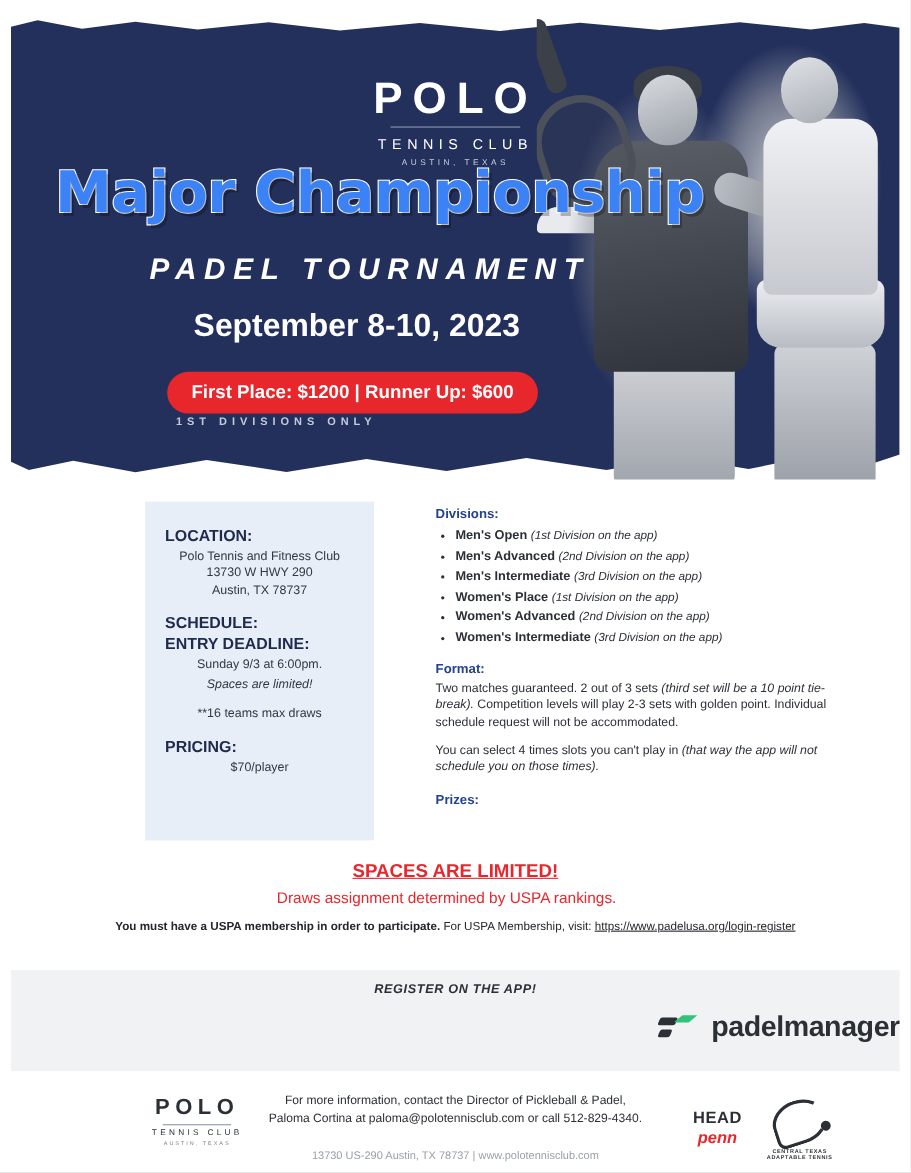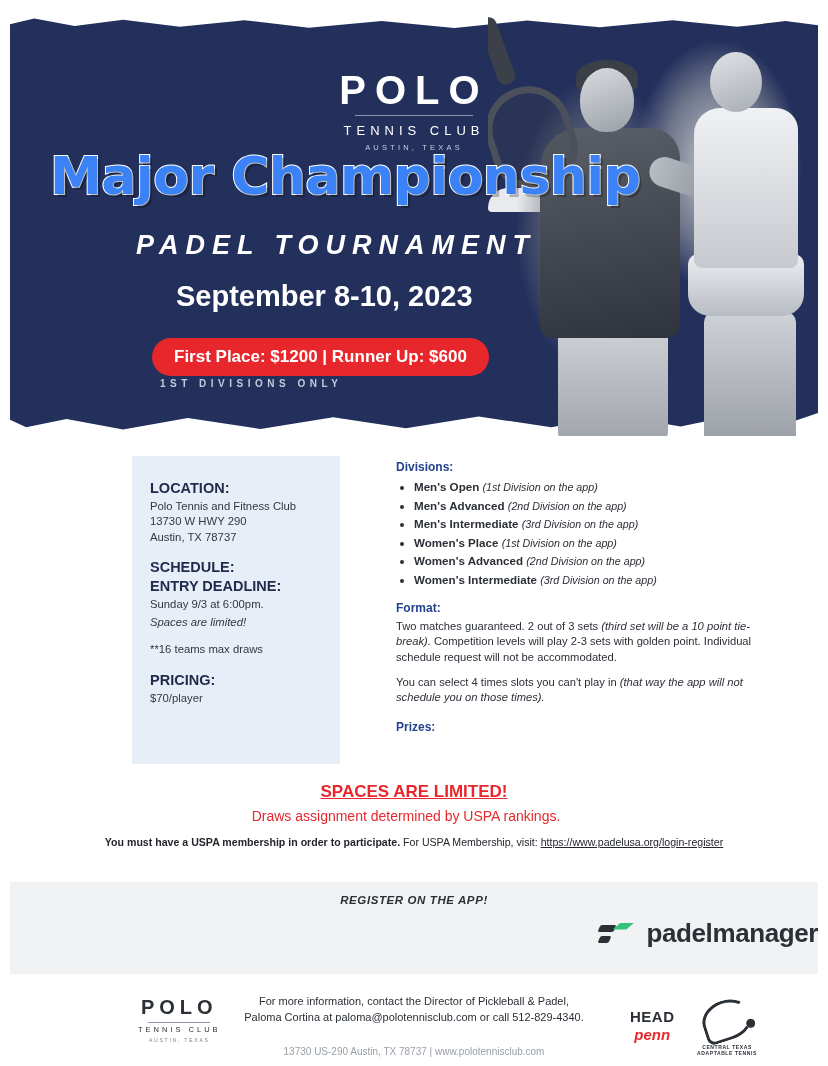--- a/index.html
+++ b/index.html
@@ -191,20 +191,21 @@
     margin: 0 0 3px 0;
     font-size: 14.5px;
     color: #1f2a4d;
     font-weight: 700;
   }
   .infobox p {
     margin: 0 0 14px 0;
     font-size: 11.3px;
     line-height: 1.35;
     color: #333740;
+    text-align: center;
   }
   .infobox p.tight { margin-bottom: 3px; }
   .infobox em { font-style: italic; }
 
   .right-col {
     position: absolute;
     left: 368px;
     top: 12px;
     width: 360px;
     color: #2b2f36;

